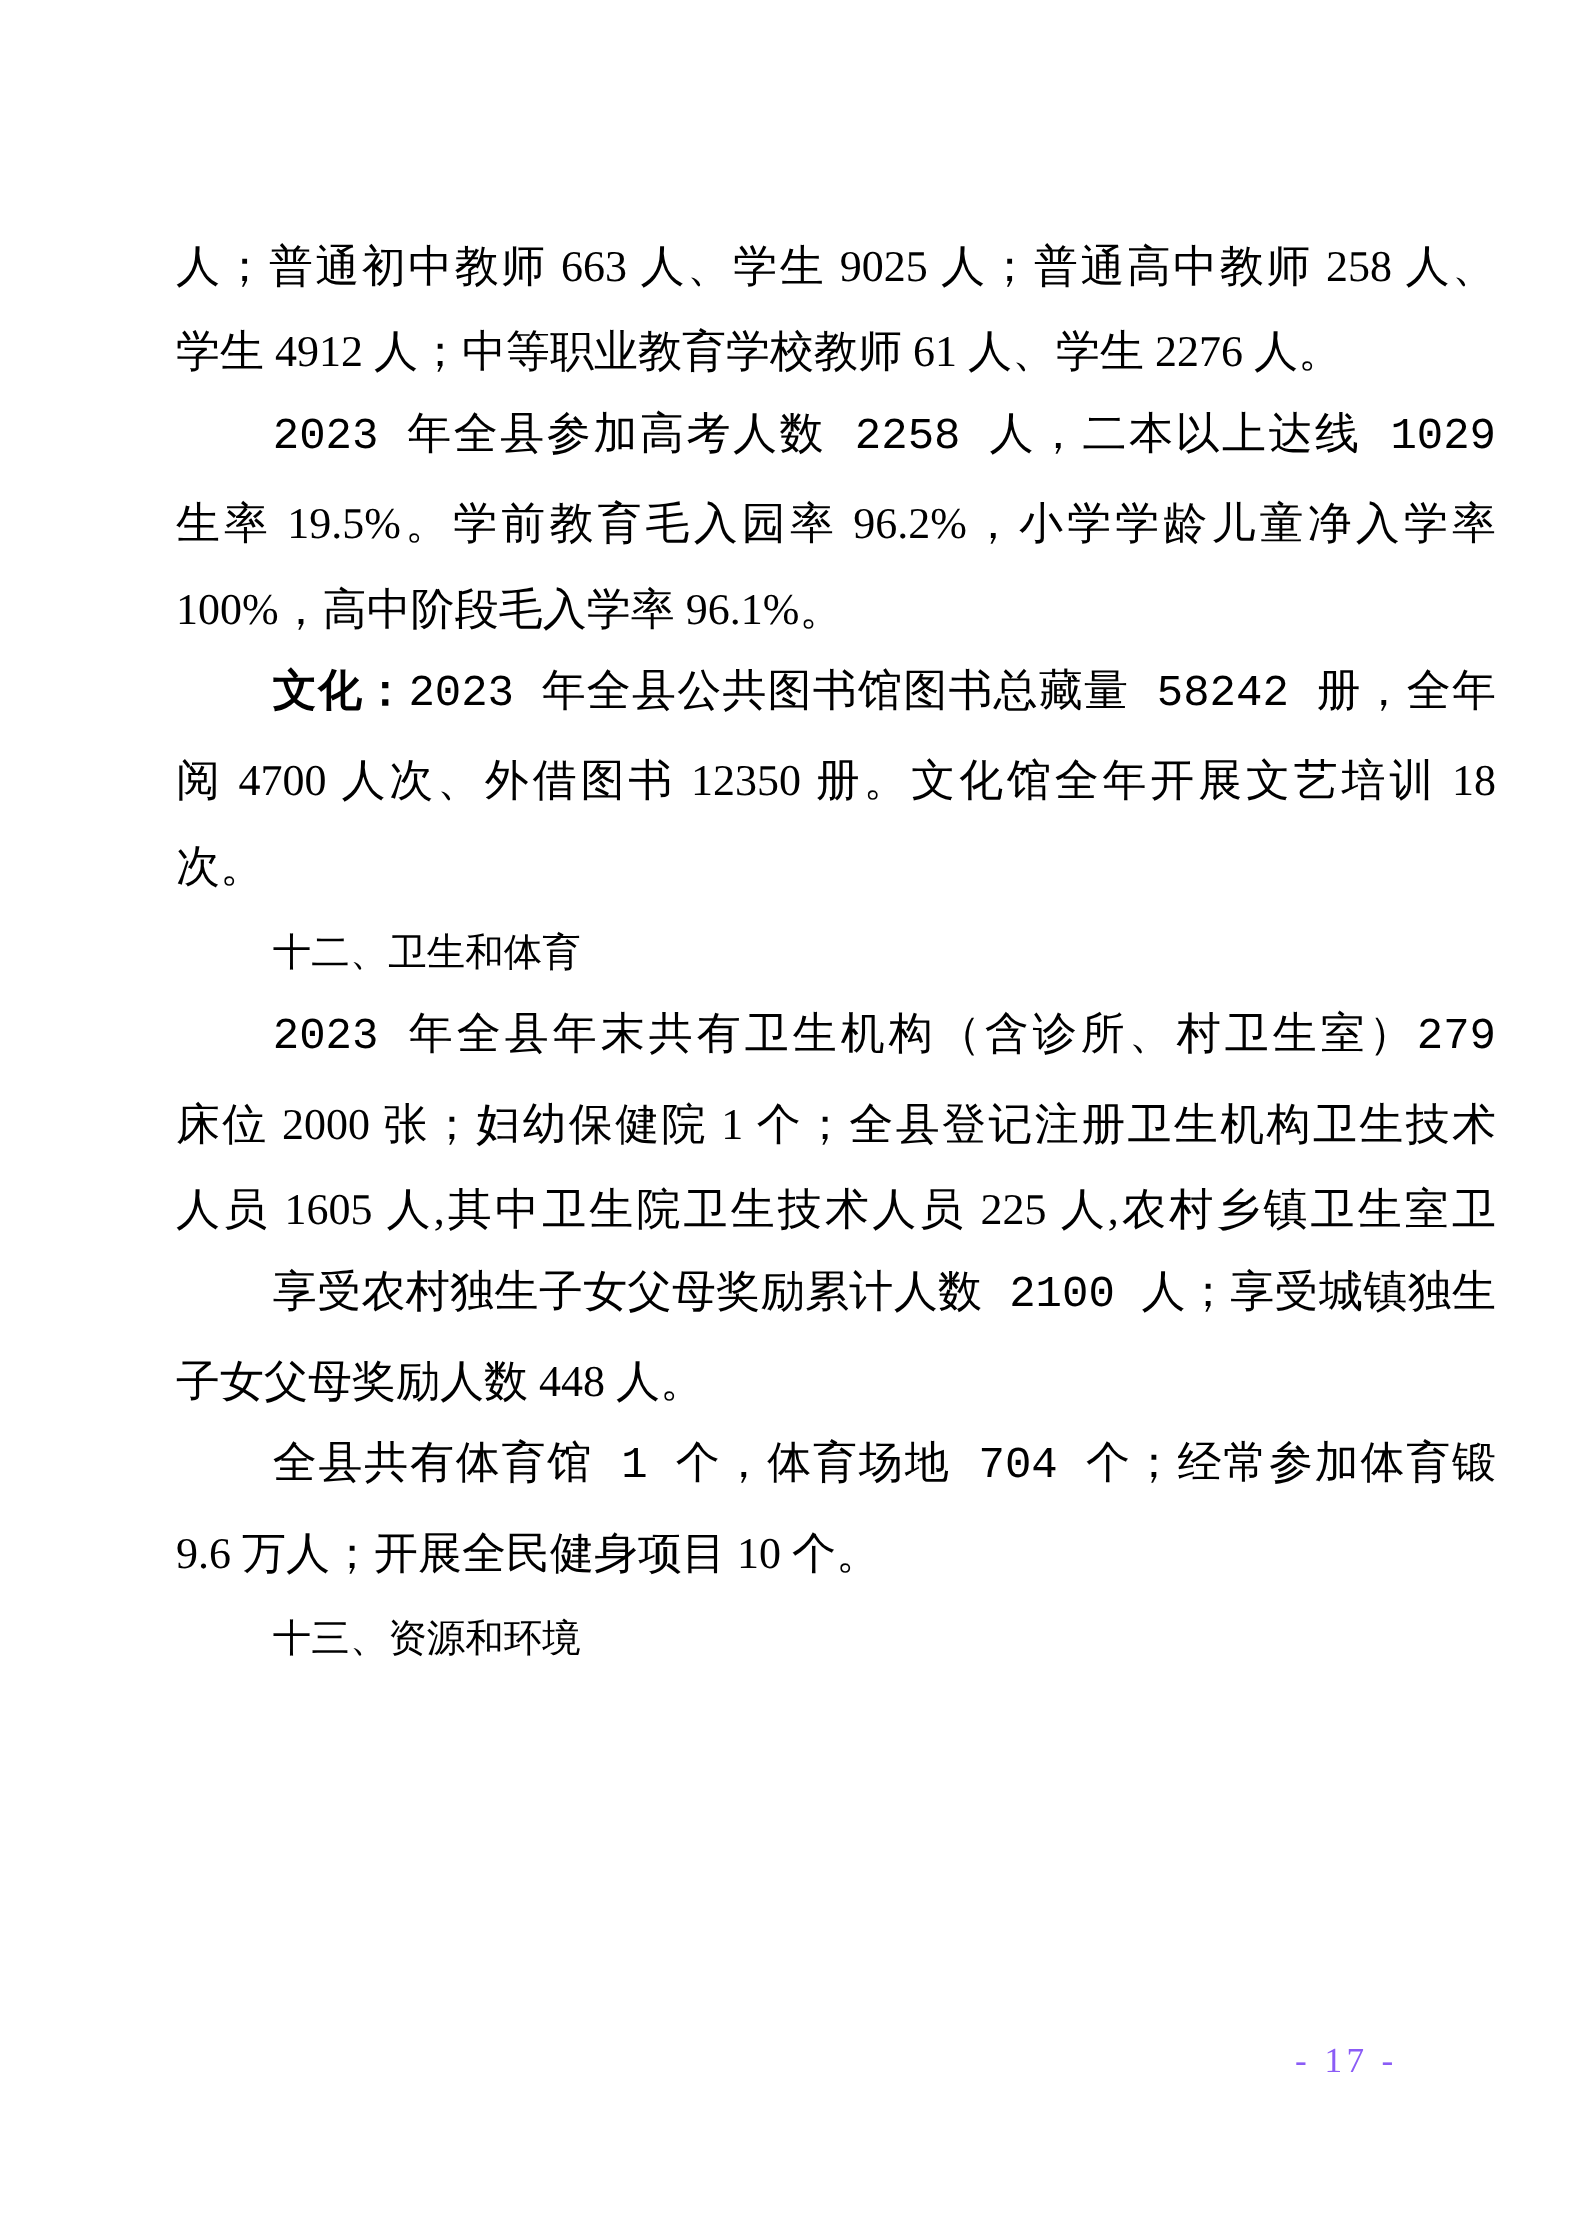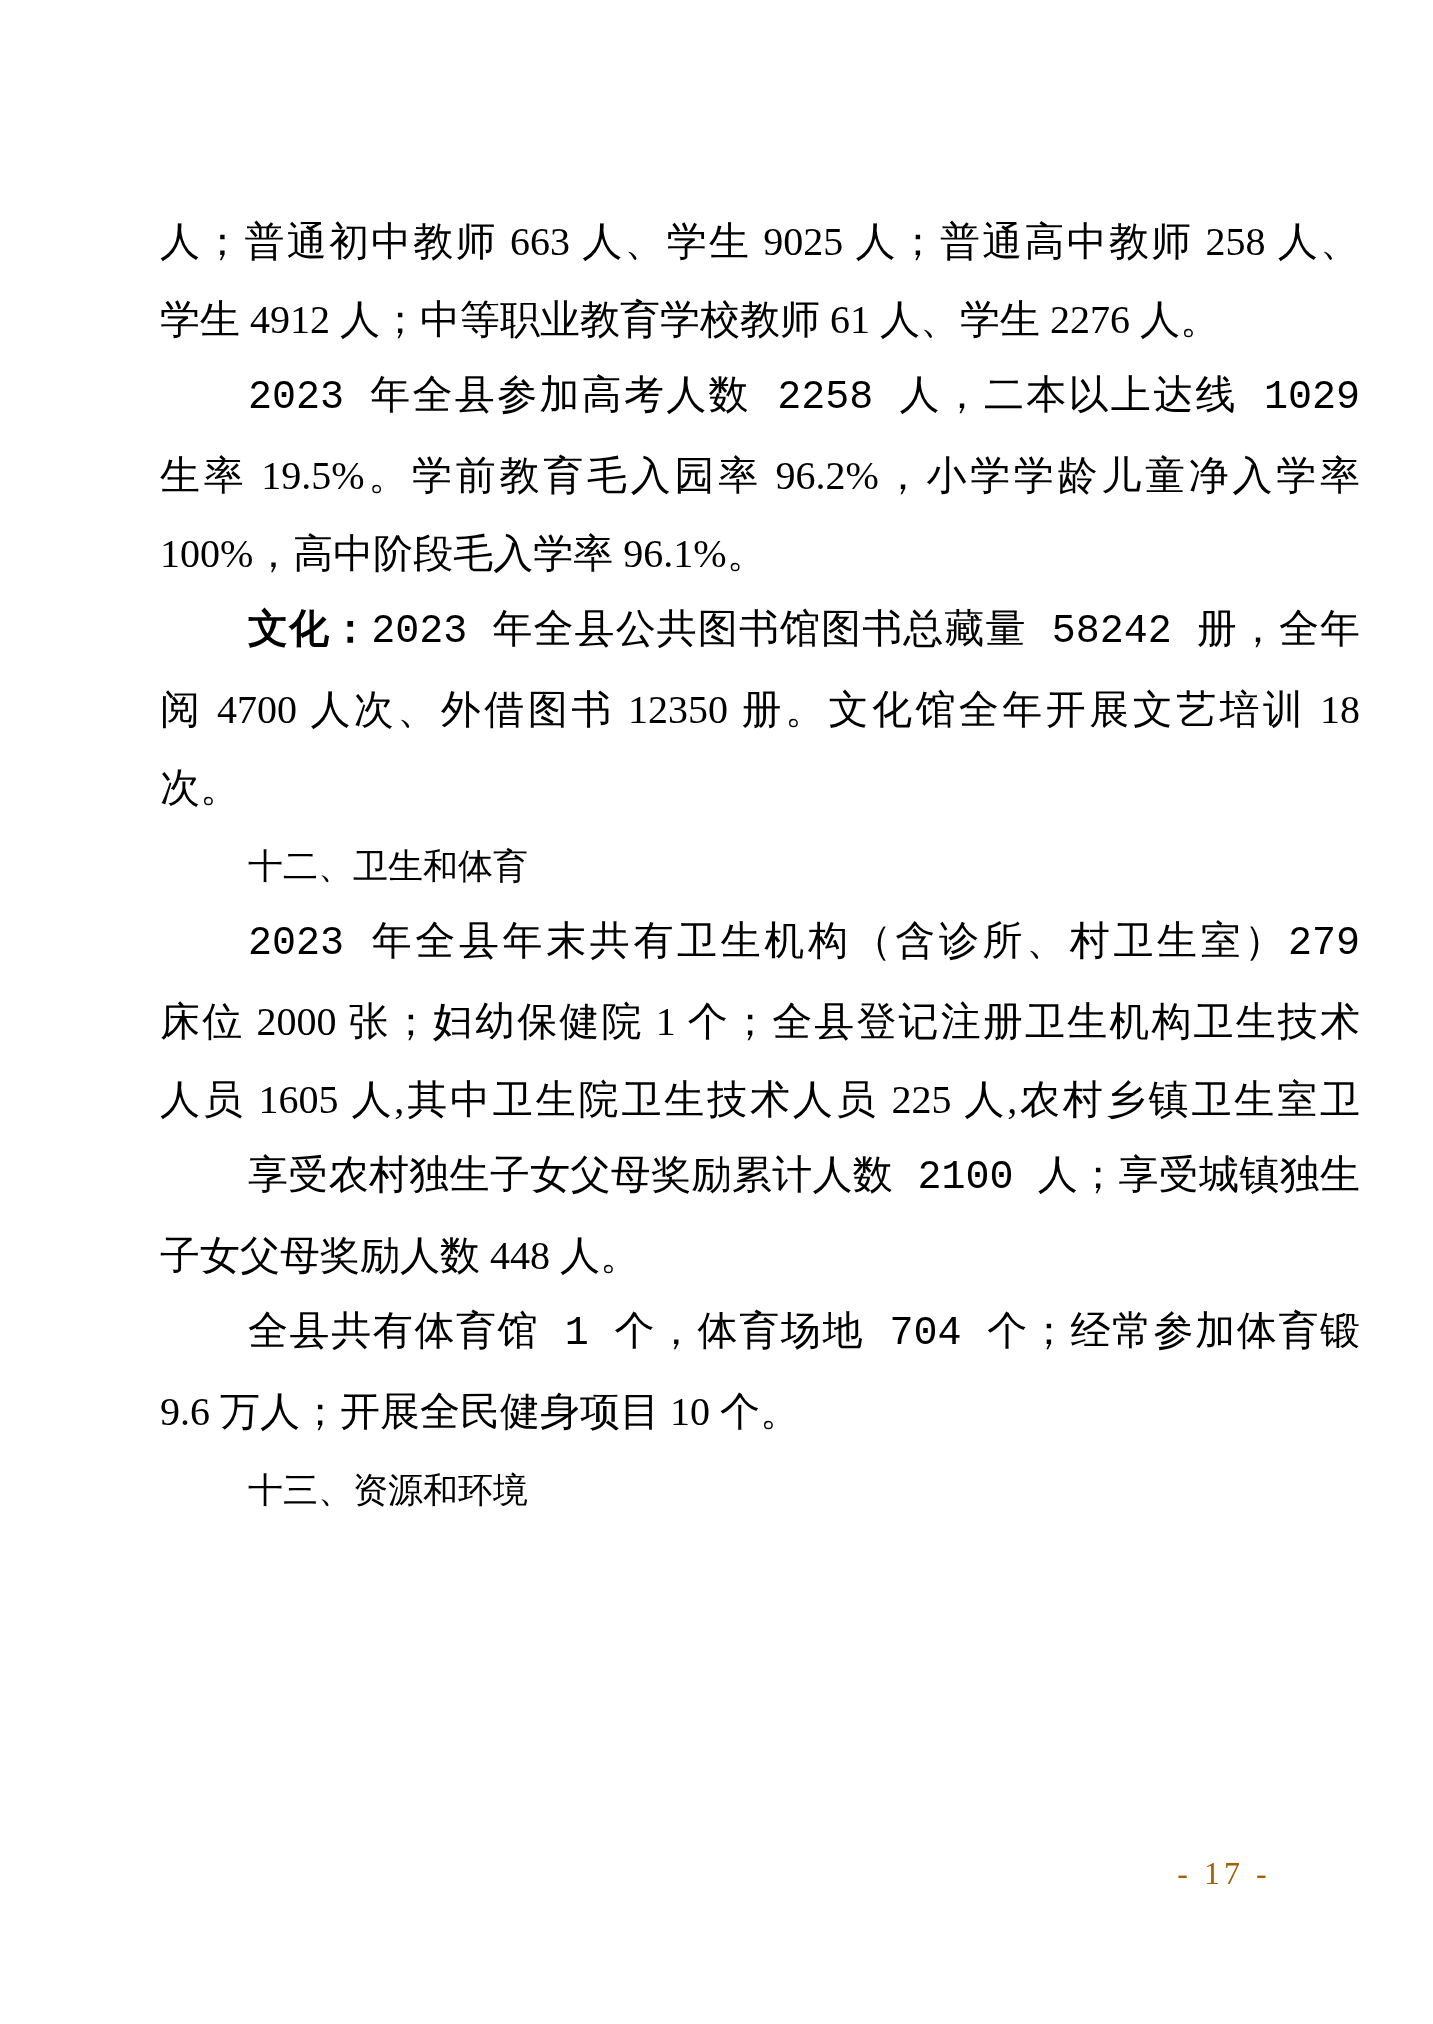--- a/index.html
+++ b/index.html
@@ -54,21 +54,21 @@
   .footer-page-number {
     position: absolute;
     left: 1139px;
     top: 1853px;
     width: 170px;
     text-align: center;
     font-size: 32px;
     line-height: 40px;
     letter-spacing: 4px;
     font-family: "Liberation Serif", "DejaVu Serif", serif;
-    color: #a16207;
+    color: #8b5cf6;
   }
 </style>
 </head>
 <body>
 
 <div class="page">
   <div class="content">
     <div class="line">人；普通初中教师 663 人、学生 9025 人；普通高中教师 258 人、</div>
     <div class="line end">学生 4912 人；中等职业教育学校教师 61 人、学生 2276 人。</div>
     <div class="line ind">2023 年全县参加高考人数 2258 人，二本以上达线 1029 人，</div>

